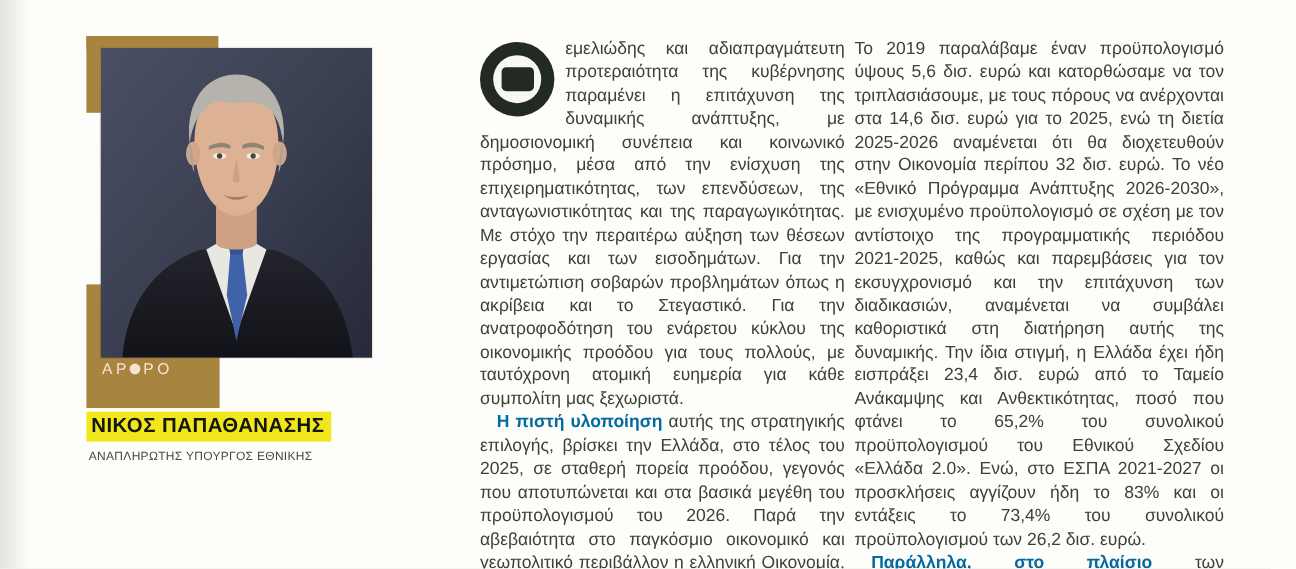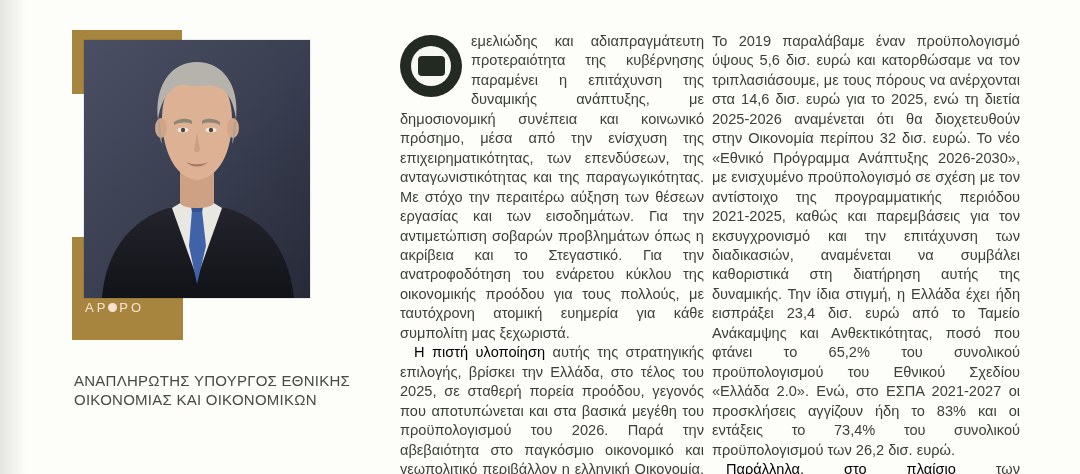--- a/index.html
+++ b/index.html
@@ -42,34 +42,34 @@
   .photo svg { display: block; width: 100%; height: 100%; }
 
   .author-name {
     position: absolute; left: 72px; top: 343px;
     background: #f0e71c; color: #151610;
     font-size: 17px; font-weight: bold; letter-spacing: .4px;
     padding: 2px 6px 3px 4px; white-space: nowrap;
   }
   .author-title {
     position: absolute; left: 74px; top: 371px;
-    font-size: 15px; line-height: 19px; letter-spacing: .25px;
+    font-size: 10px; line-height: 19px; letter-spacing: .25px;
     color: #464b42; font-weight: 500; white-space: nowrap;
   }
 
   
   .col {
     position: absolute; top: 32px;
     font-size: 14.6px; line-height: 19.45px;
     color: #3b4137; text-align: justify;
   }
   .col-1 { left: 400px; width: 304px; height: 442px; overflow: hidden; }
   .col-2 { left: 712px; width: 308px; height: 442px; overflow: hidden; }
   .col p + p { text-indent: 14px; margin-top: 0; }
-  .col b { font-weight: normal; color: #000000; }
+  .col b { font-weight: bold; color: #0369a1; }
 
   
   .dropcap {
     float: left; width: 62px; height: 62px; border-radius: 50%;
     background: #222a21; margin: 3px 9px 2px 0;
     display: flex; align-items: center; justify-content: center;
   }
   .dropcap .ring {
     width: 40px; height: 40px; border-radius: 50%;
     background: #f7f7f3; display: flex; align-items: center; justify-content: center;
@@ -134,23 +134,23 @@
       <ellipse cx="127" cy="90" rx="5.5" ry="2.6" fill="#f0ece5"></ellipse>
       <circle cx="99" cy="90" r="2.2" fill="#4a4338"></circle>
       <circle cx="127" cy="90" r="2.2" fill="#4a4338"></circle>
 
       <path d="M113,92 L110,110 C111,113 115,113 116,110 L113,92 Z" fill="#cda083"></path>
 
       <path d="M102,122 C108,125 118,125 124,122 C118,128 108,128 102,122 Z" fill="#a97766"></path>
     </svg>
   </div>
 
+  <div class="author-name">ΝΙΚΟΣ ΠΑΠΑΘΑΝΑΣΗΣ</div>
   <div class="author-title">
     <div>ΑΝΑΠΛΗΡΩΤΗΣ ΥΠΟΥΡΓΟΣ ΕΘΝΙΚΗΣ</div>
-    <div>ΟΙΚΟΝΟΜΙΑΣ ΚΑΙ ΟΙΚΟΝΟΜΙΚΩΝ</div>
   </div>
 
   <div class="col col-1">
     <p><span class="dropcap">
           <span class="ring">
             <span class="bar"></span>
           </span>
         </span><span>εμελιώδης και αδιαπραγμάτευτη προτεραιότητα της κυβέρνησης παραμένει η επιτάχυνση της δυναμικής ανάπτυξης, με δημοσιονομική συνέπεια και κοινωνικό πρόσημο, μέσα από την ενίσχυση της επιχειρηματικότητας, των επενδύσεων, της ανταγωνιστικότητας και της παραγωγικότητας. Με στόχο την περαιτέρω αύξηση των θέσεων εργασίας και των εισοδημάτων. Για την αντιμετώπιση σοβαρών προβλημάτων όπως η ακρίβεια και το Στεγαστικό. Για την ανατροφοδότηση του ενάρετου κύκλου της οικονομικής προόδου για τους πολλούς, με ταυτόχρονη ατομική ευημερία για κάθε συμπολίτη μας ξεχωριστά.</span></p>
     <p><b>Η πιστή υλοποίηση</b><span> αυτής της στρατηγικής επιλογής, βρίσκει την Ελλάδα, στο τέλος του 2025, σε σταθερή πορεία προόδου, γεγονός που αποτυπώνεται και στα βασικά μεγέθη του προϋπολογισμού του 2026. Παρά την αβεβαιότητα στο παγκόσμιο οικονομικό και γεωπολιτικό περιβάλλον η ελληνική Οικονομία, με απόλυτο σεβασμό στους ευρωπαϊκούς κανόνες δαπανών, προβλέπεται ότι θα συνεχίσει, για έκτο συναπτό έτος, να καταγράφει σημαντικά υψηλότερο ρυθμό ανάπτυξης σε σχέση με το μέσο όρο της Ευρωζώνης.</span></p>
   </div>

